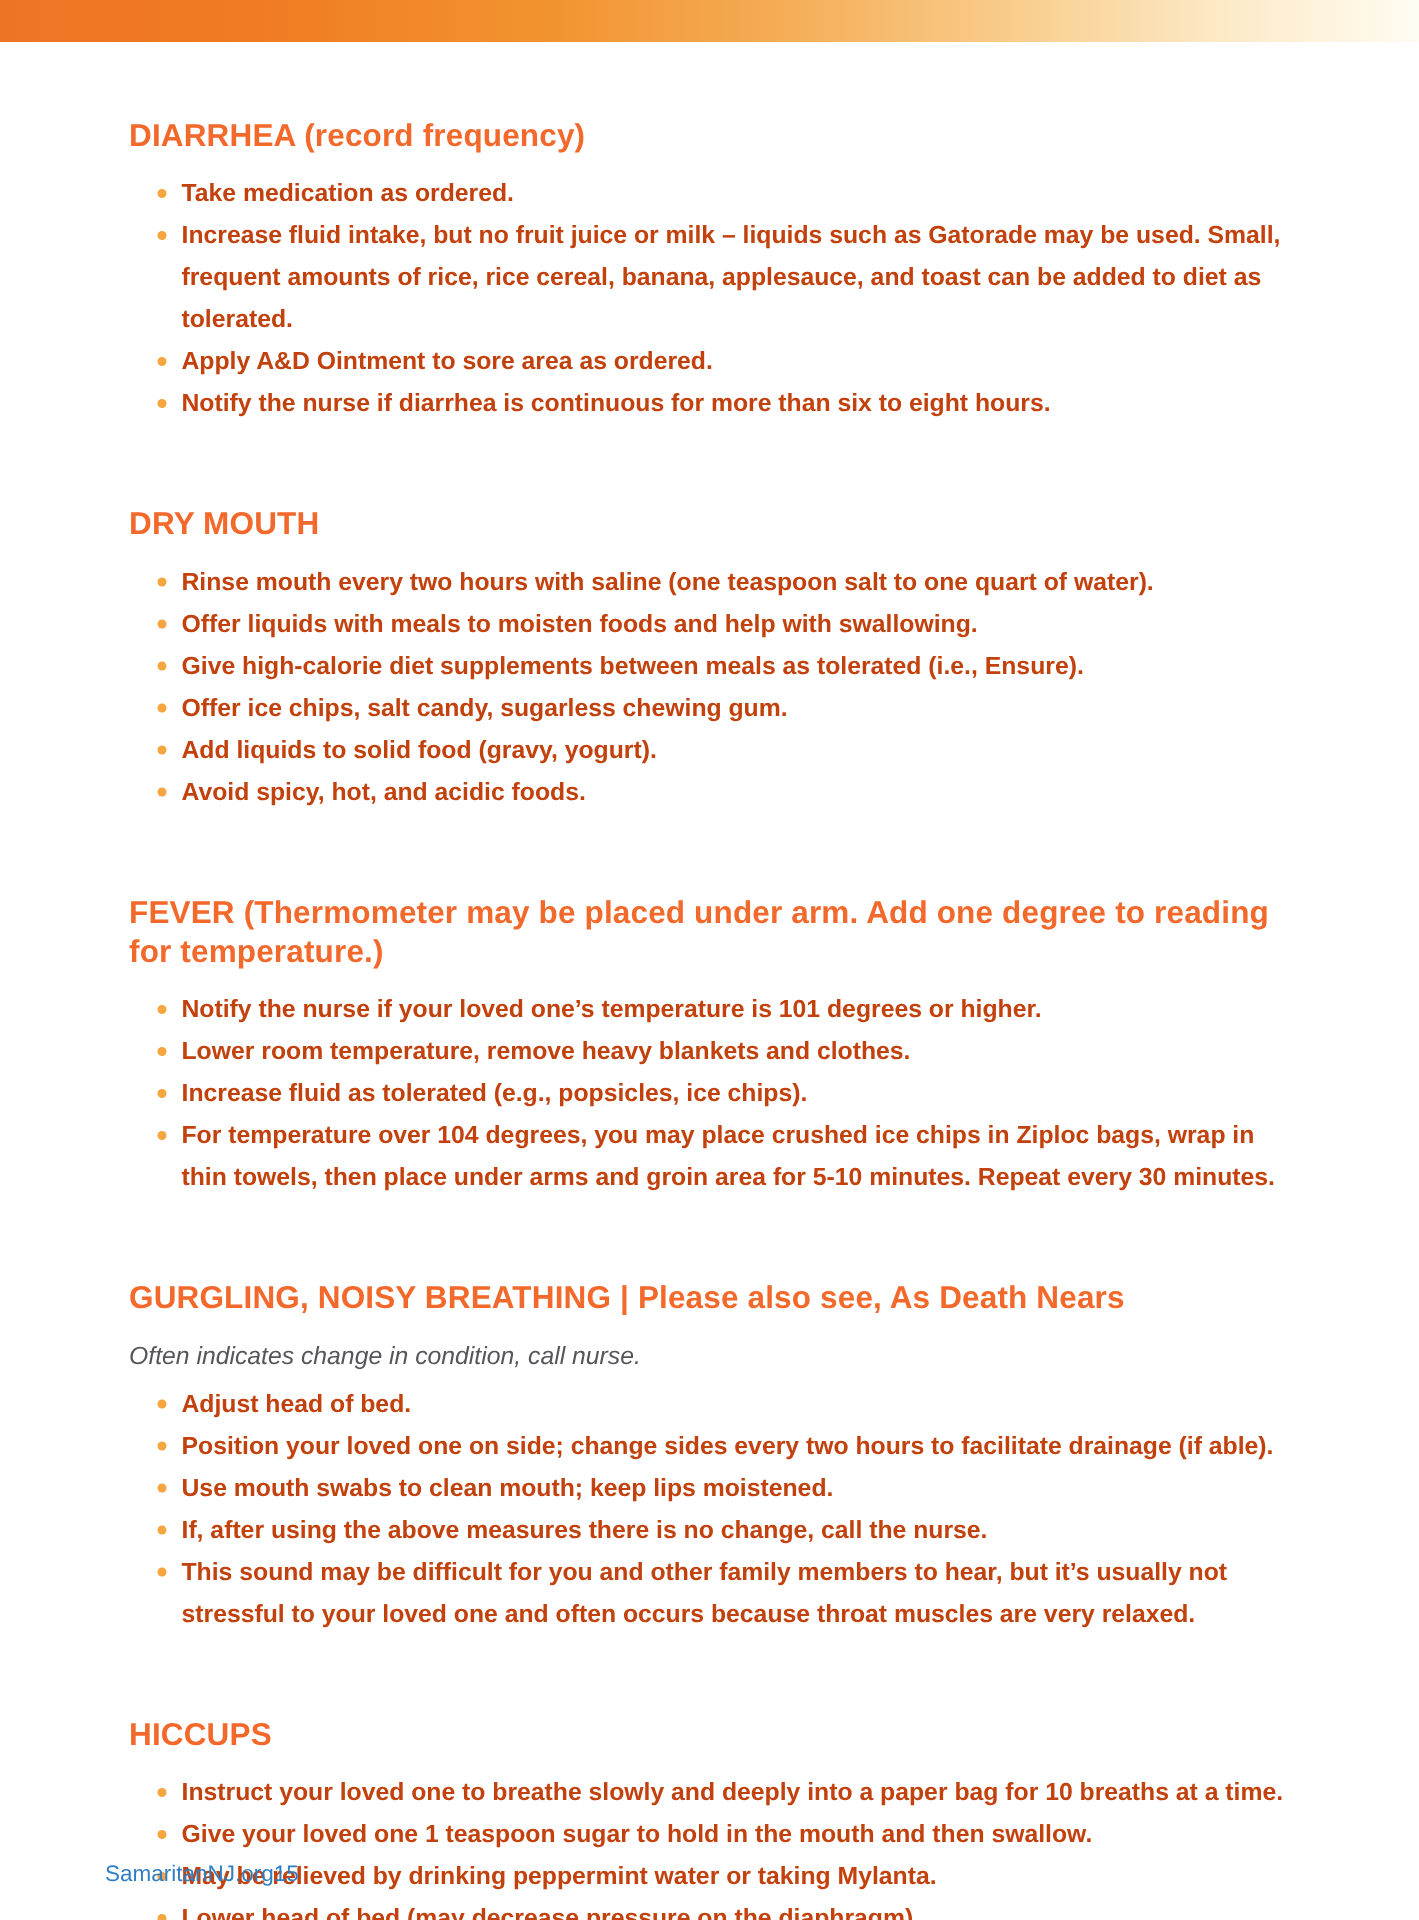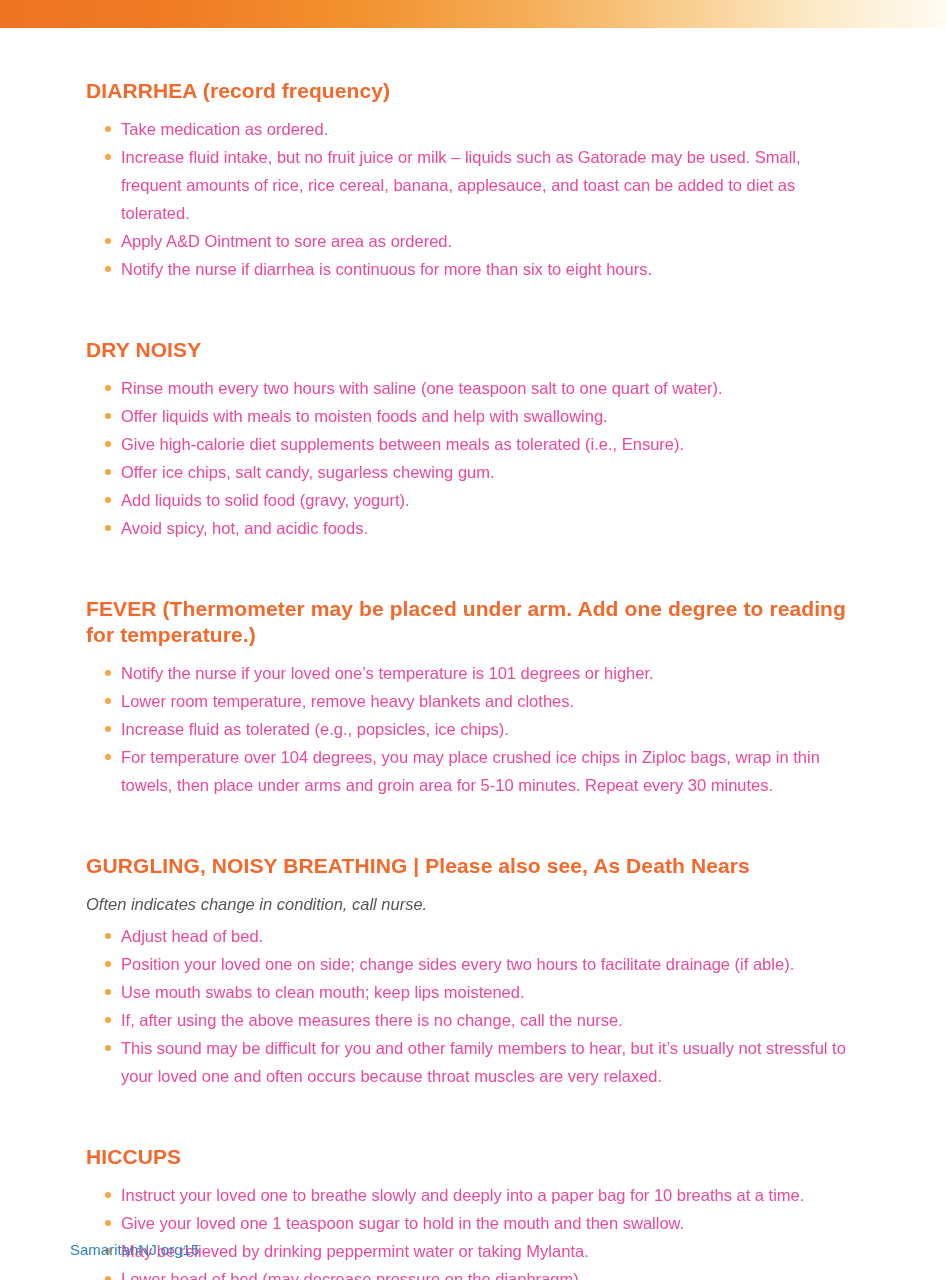--- a/index.html
+++ b/index.html
@@ -44,21 +44,22 @@
   ul.bullets {
     list-style: none;
     margin: 4px 0 0 0;
     padding: 0;
   }
   ul.bullets li {
     position: relative;
     padding-left: 35px;
     font-size: 16.5px;
     line-height: 28px;
-    color: #ec4899;
+    color: #c2410c;
+    font-weight: bold;
   }
   ul.bullets li::before {
     content: "";
     position: absolute;
     left: 19px;
     top: 11px;
     width: 6px;
     height: 6px;
     border-radius: 50%;
     background: #F6A53F;
@@ -91,21 +92,21 @@
 
     <ul class="bullets">
         <li>Take medication as ordered.</li>
         <li>Increase fluid intake, but no fruit juice or milk – liquids such as Gatorade may be used. Small, frequent amounts of rice, rice cereal, banana, applesauce, and toast can be added to diet as tolerated.</li>
         <li>Apply A&amp;D Ointment to sore area as ordered.</li>
         <li>Notify the nurse if diarrhea is continuous for more than six to eight hours.</li>
       </ul>
   </section>
 
   <section class="section">
-    <h2 class="heading">DRY NOISY</h2>
+    <h2 class="heading">DRY MOUTH</h2>
 
     <ul class="bullets">
         <li>Rinse mouth every two hours with saline (one teaspoon salt to one quart of water).</li>
         <li>Offer liquids with meals to moisten foods and help with swallowing.</li>
         <li>Give high-calorie diet supplements between meals as tolerated (i.e., Ensure).</li>
         <li>Offer ice chips, salt candy, sugarless chewing gum.</li>
         <li>Add liquids to solid food (gravy, yogurt).</li>
         <li>Avoid spicy, hot, and acidic foods.</li>
       </ul>
   </section>

